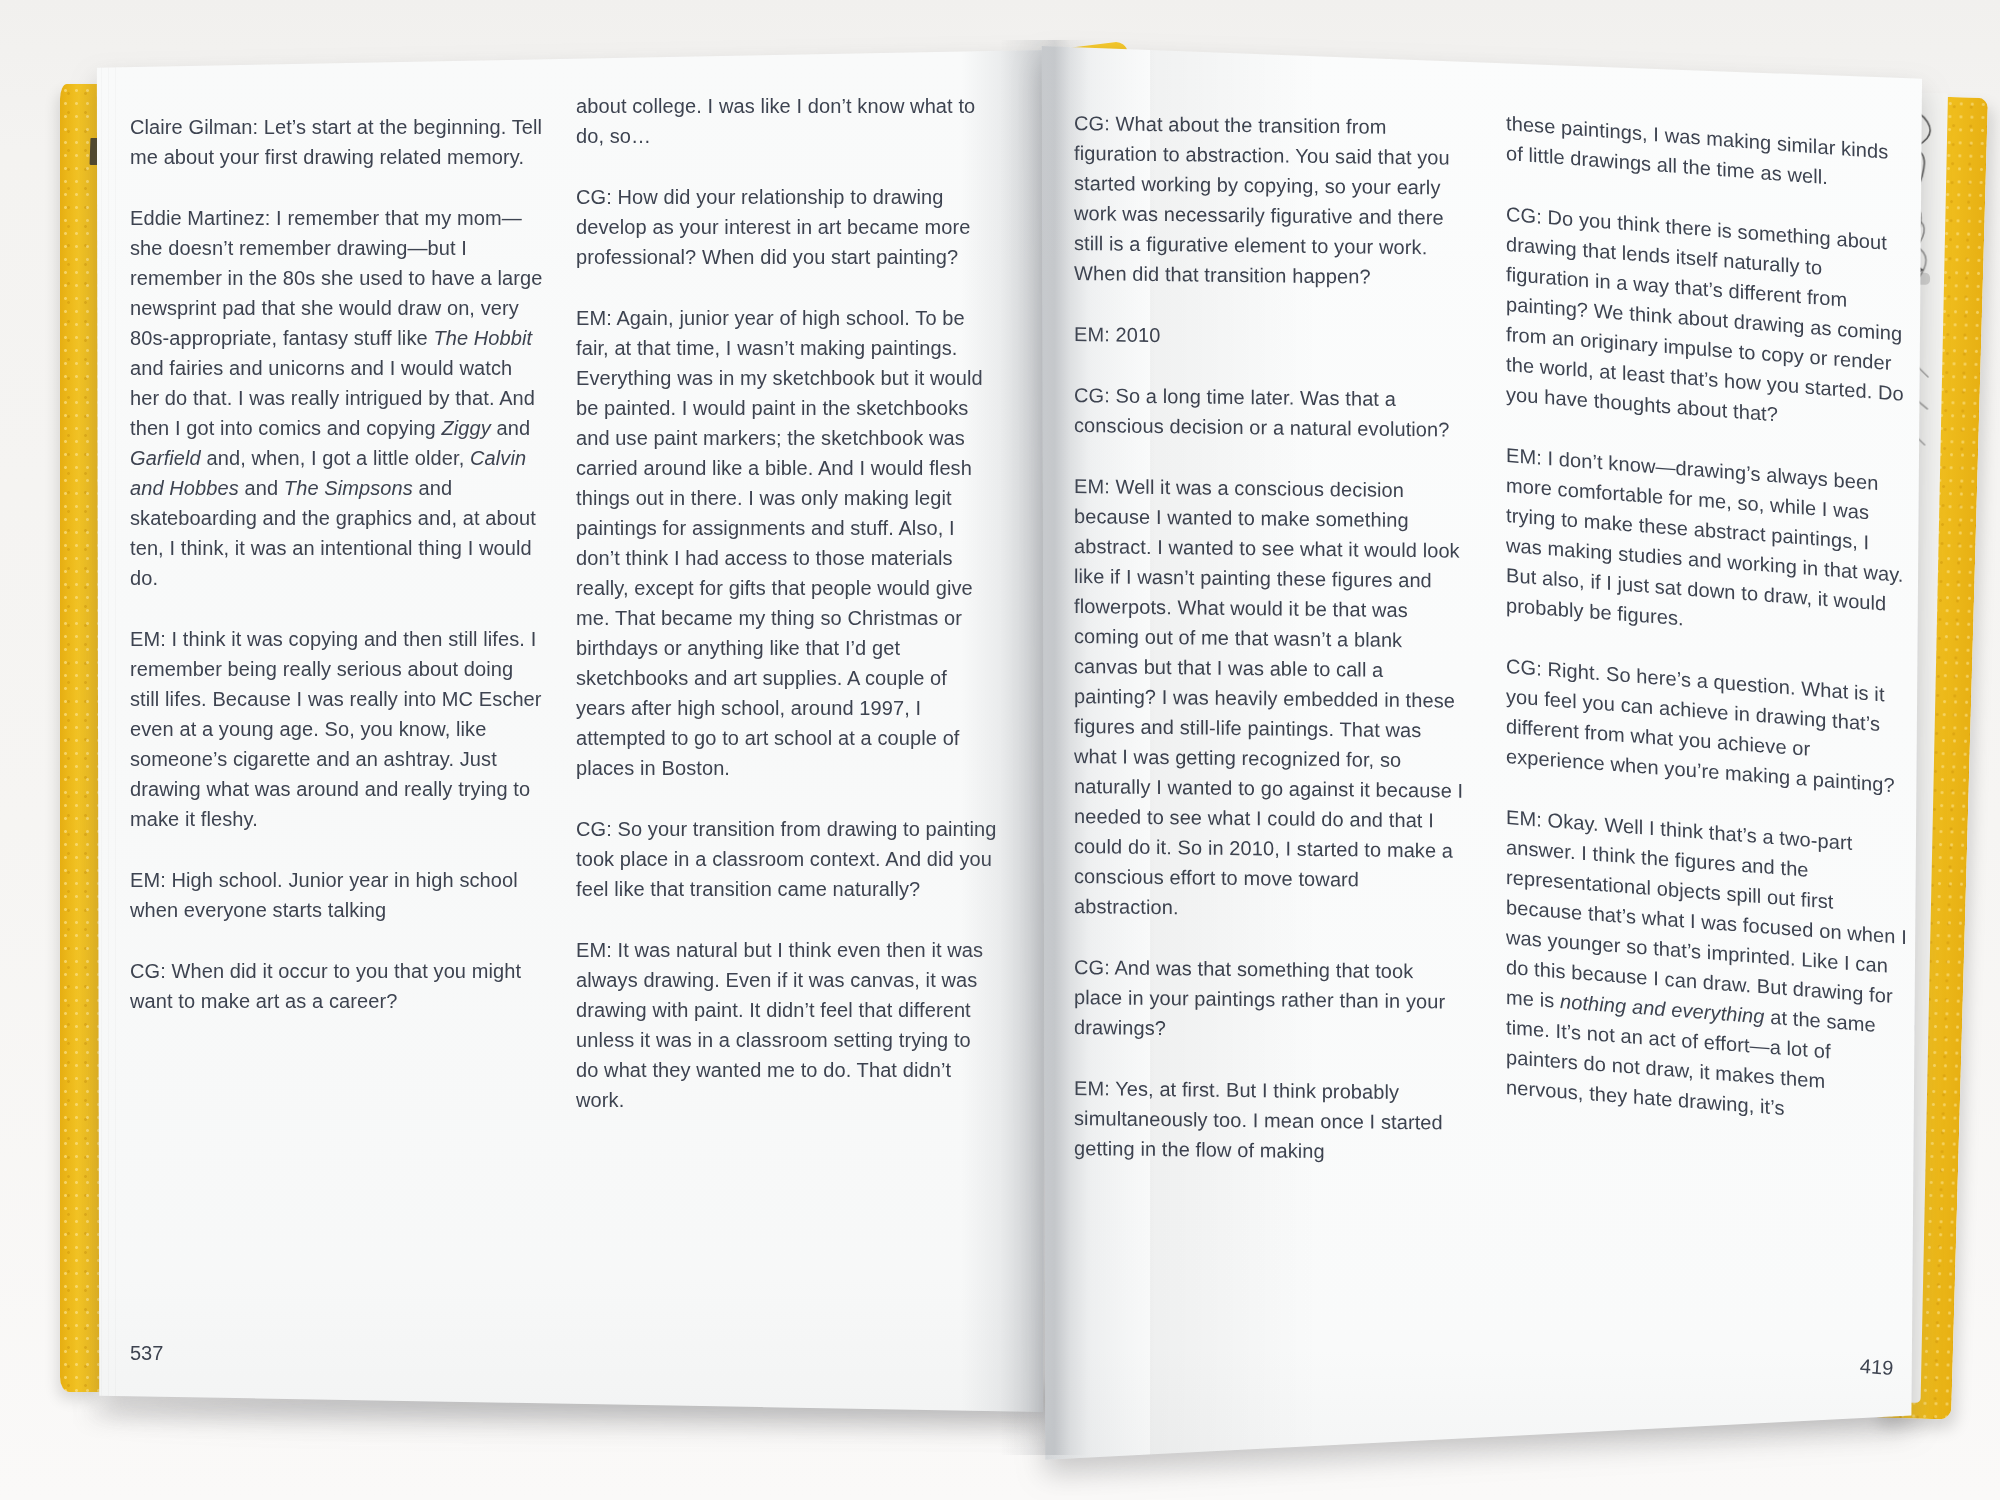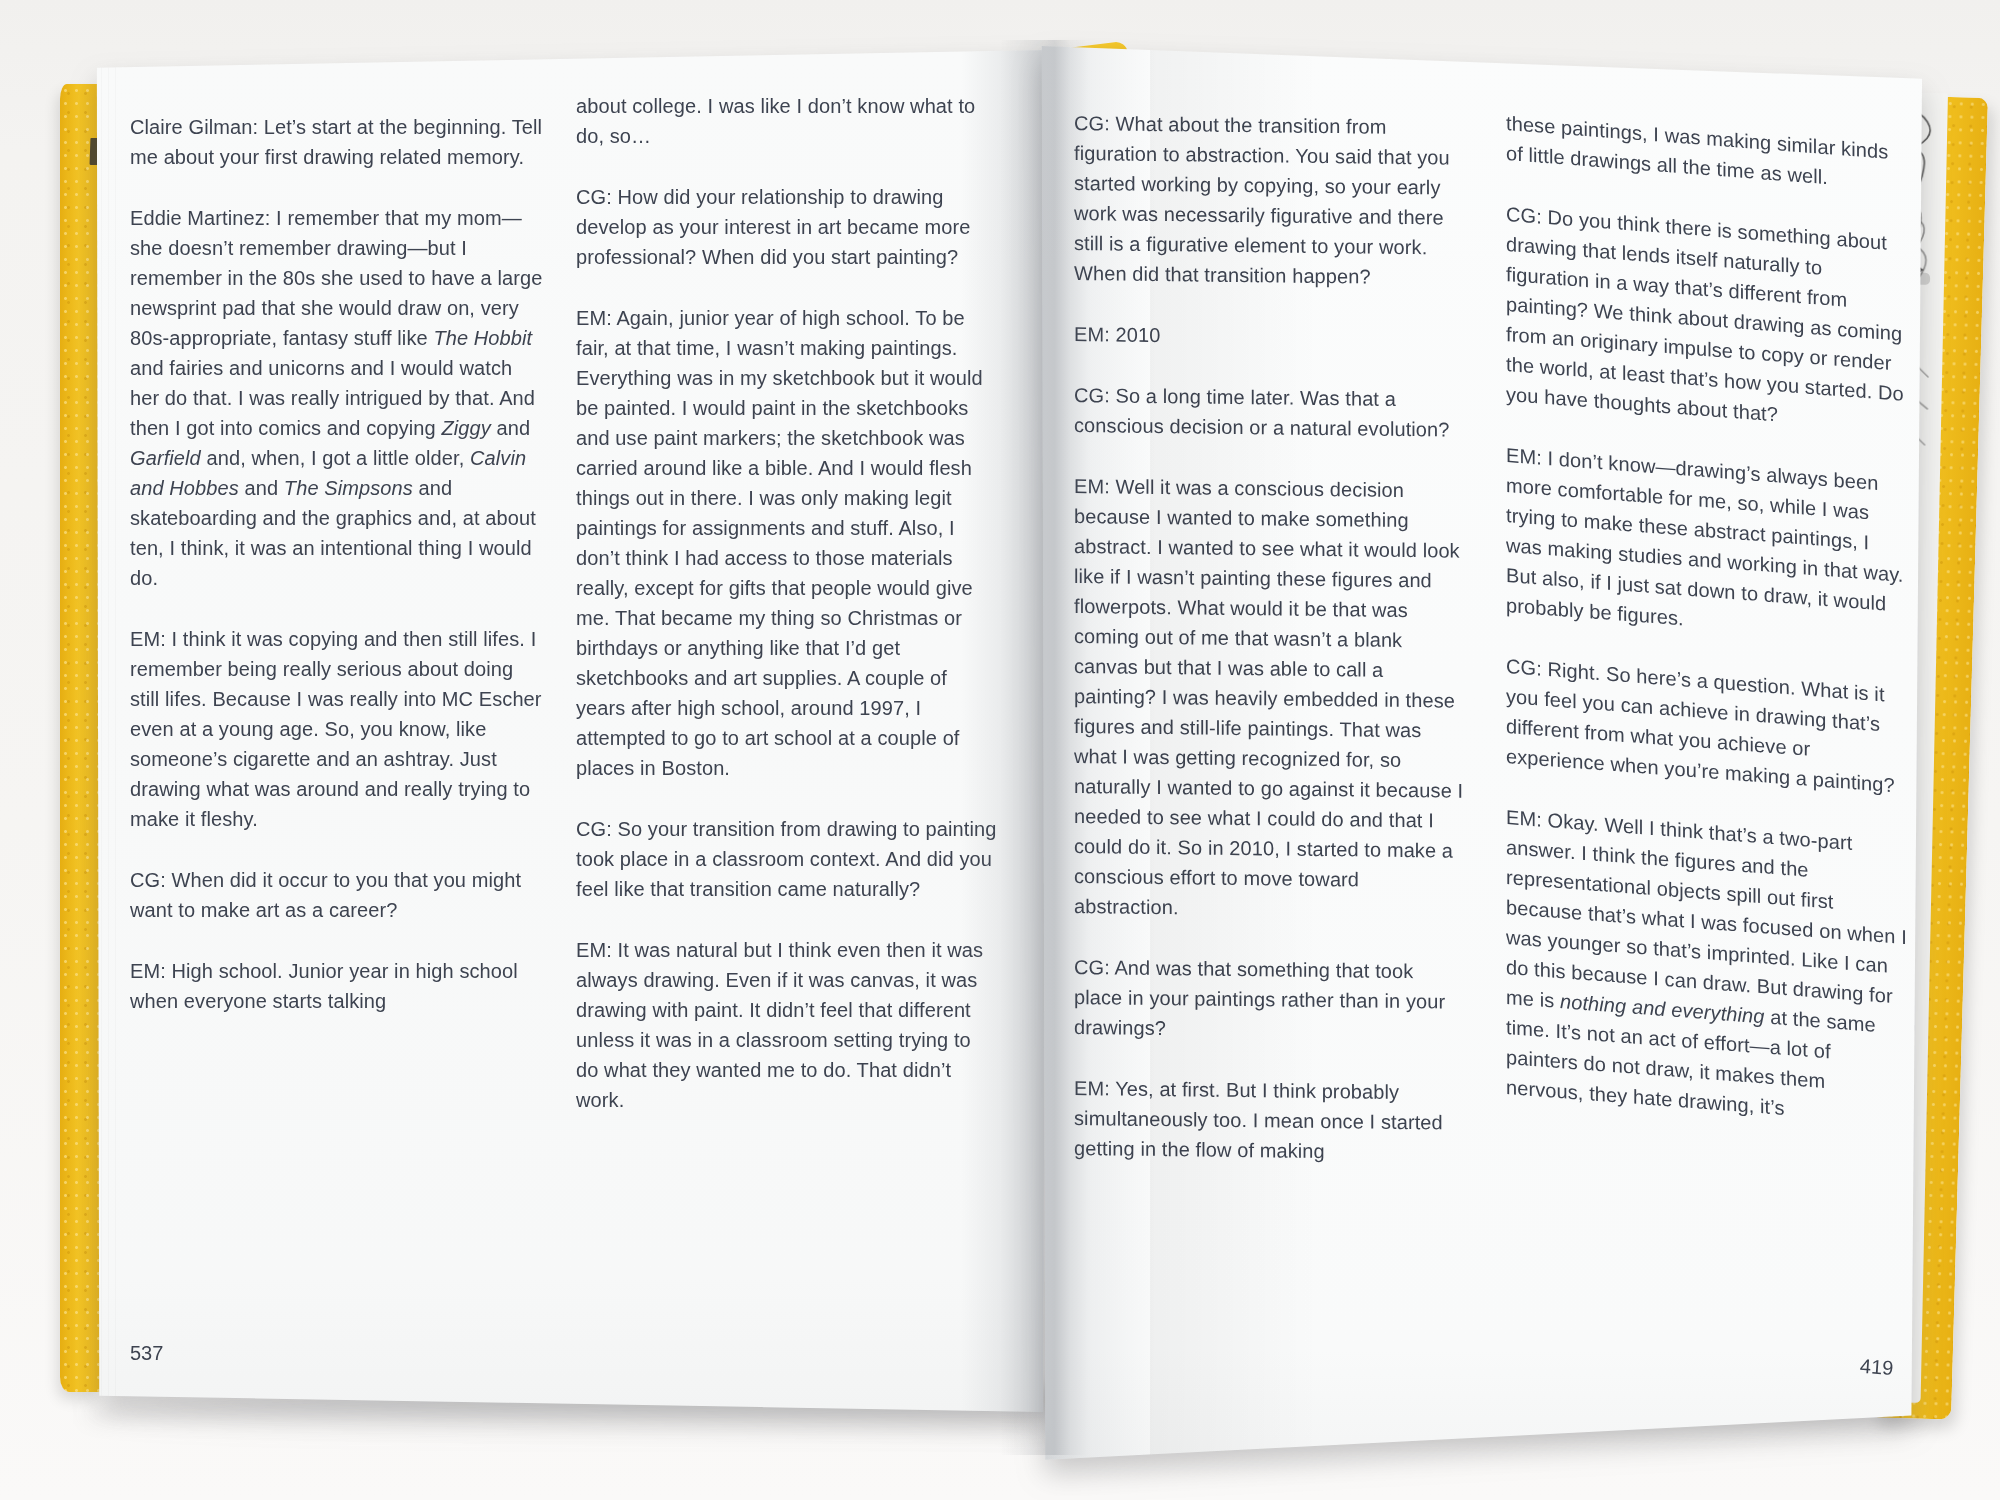--- a/index.html
+++ b/index.html
@@ -136,22 +136,22 @@
   </div>
 
   <div class="sliver-top"></div>
 
   <div class="page-wrap-left">
     <div class="page-left">
       <div class="col c1">
           <p>Claire Gilman: Let’s start at the beginning. Tell me about your first drawing related memory.</p>
           <p>Eddie Martinez: I remember that my mom—she doesn’t remember drawing—but I remember in the 80s she used to have a large newsprint pad that she would draw on, very 80s-appropriate, fantasy stuff like <em>The Hobbit</em> and fairies and unicorns and I would watch her do that. I was really intrigued by that. And then I got into comics and copying <em>Ziggy</em> and <em>Garfield</em> and, when, I got a little older, <em>Calvin and Hobbes</em> and <em>The Simpsons</em> and skateboarding and the graphics and, at about ten, I think, it was an intentional thing I would do.</p>
           <p>EM: I think it was copying and then still lifes. I remember being really serious about doing still lifes. Because I was really into MC Escher even at a young age. So, you know, like someone’s cigarette and an ashtray. Just drawing what was around and really trying to make it fleshy.</p>
+          <p>EM: High school. Junior year in high school when everyone starts talking</p>
           <p>CG: When did it occur to you that you might want to make art as a career?</p>
-          <p>EM: High school. Junior year in high school when everyone starts talking</p>
         </div>
       <div class="col c2">
           <p>about college. I was like I don’t know what to do, so…</p>
           <p>CG: How did your relationship to drawing develop as your interest in art became more professional? When did you start painting?</p>
           <p>EM: Again, junior year of high school. To be fair, at that time, I wasn’t making paintings. Everything was in my sketchbook but it would be painted. I would paint in the sketchbooks and use paint markers; the sketchbook was carried around like a bible. And I would flesh things out in there. I was only making legit paintings for assignments and stuff. Also, I don’t think I had access to those materials really, except for gifts that people would give me. That became my thing so Christmas or birthdays or anything like that I’d get sketchbooks and art supplies. A couple of years after high school, around 1997, I attempted to go to art school at a couple of places in Boston.</p>
           <p>CG: So your transition from drawing to painting took place in a classroom context. And did you feel like that transition came naturally?</p>
           <p>EM: It was natural but I think even then it was always drawing. Even if it was canvas, it was drawing with paint. It didn’t feel that different unless it was in a classroom setting trying to do what they wanted me to do. That didn’t work.</p>
         </div>
       <div class="pagenum pn-left">537</div>
     </div>

